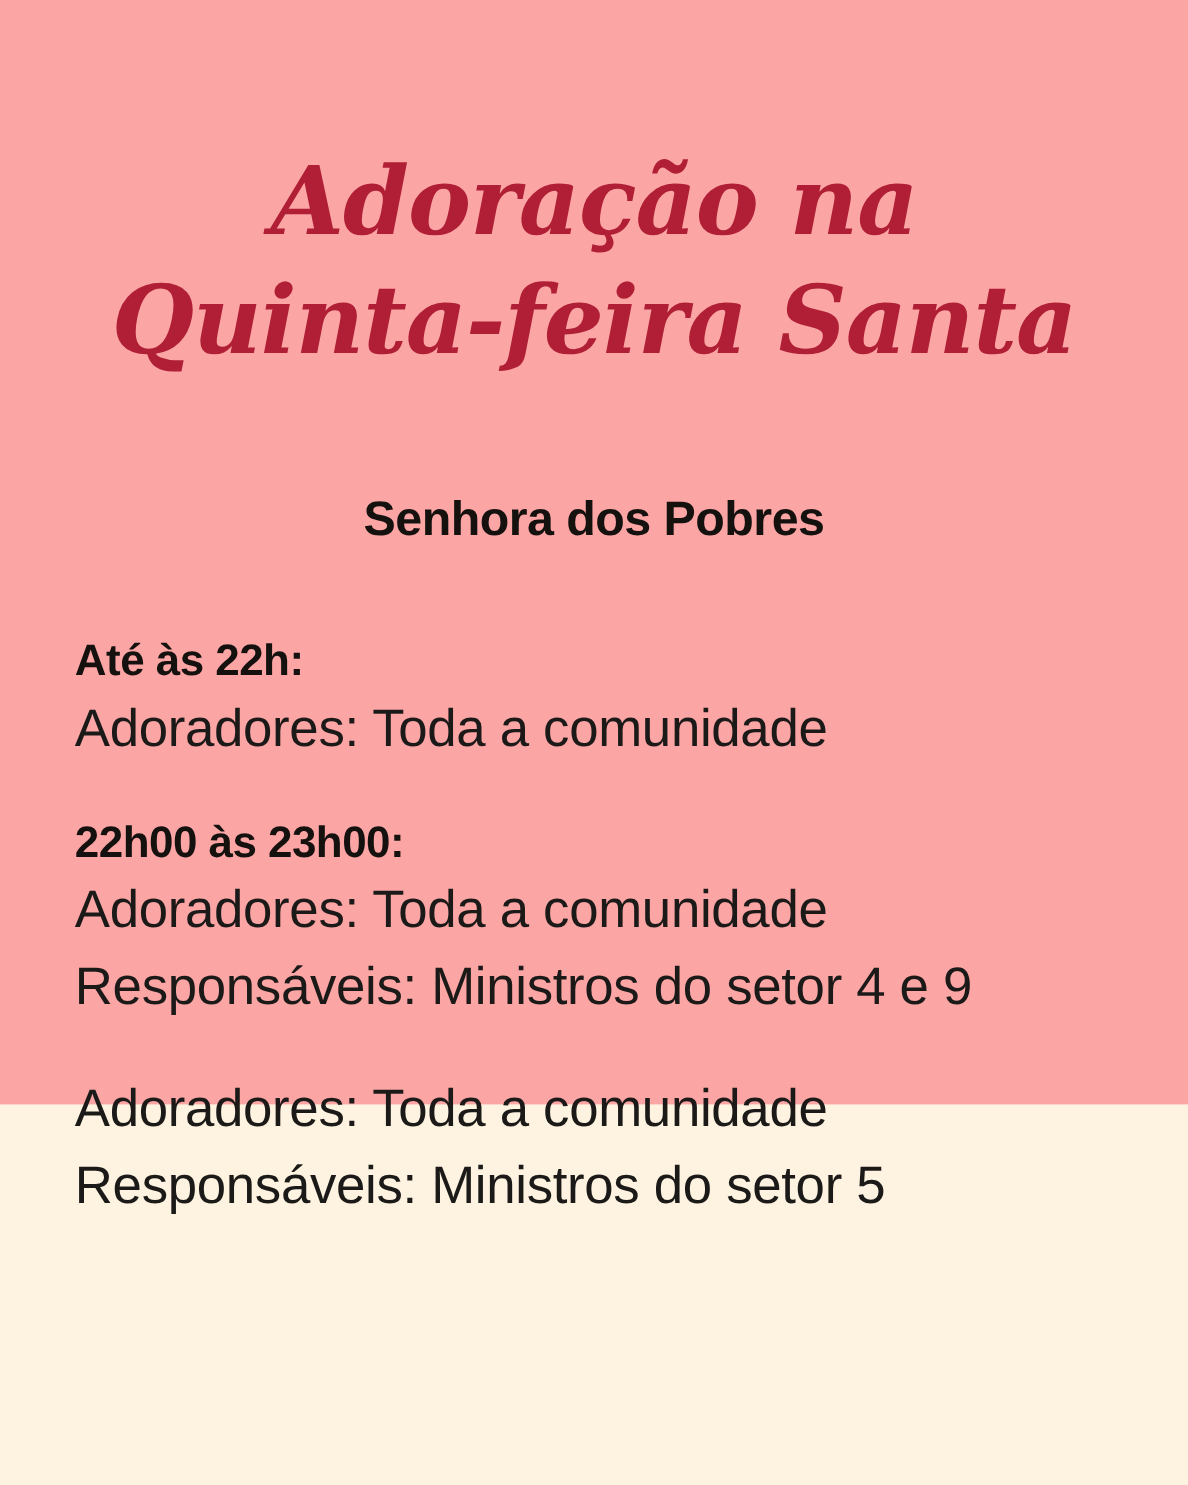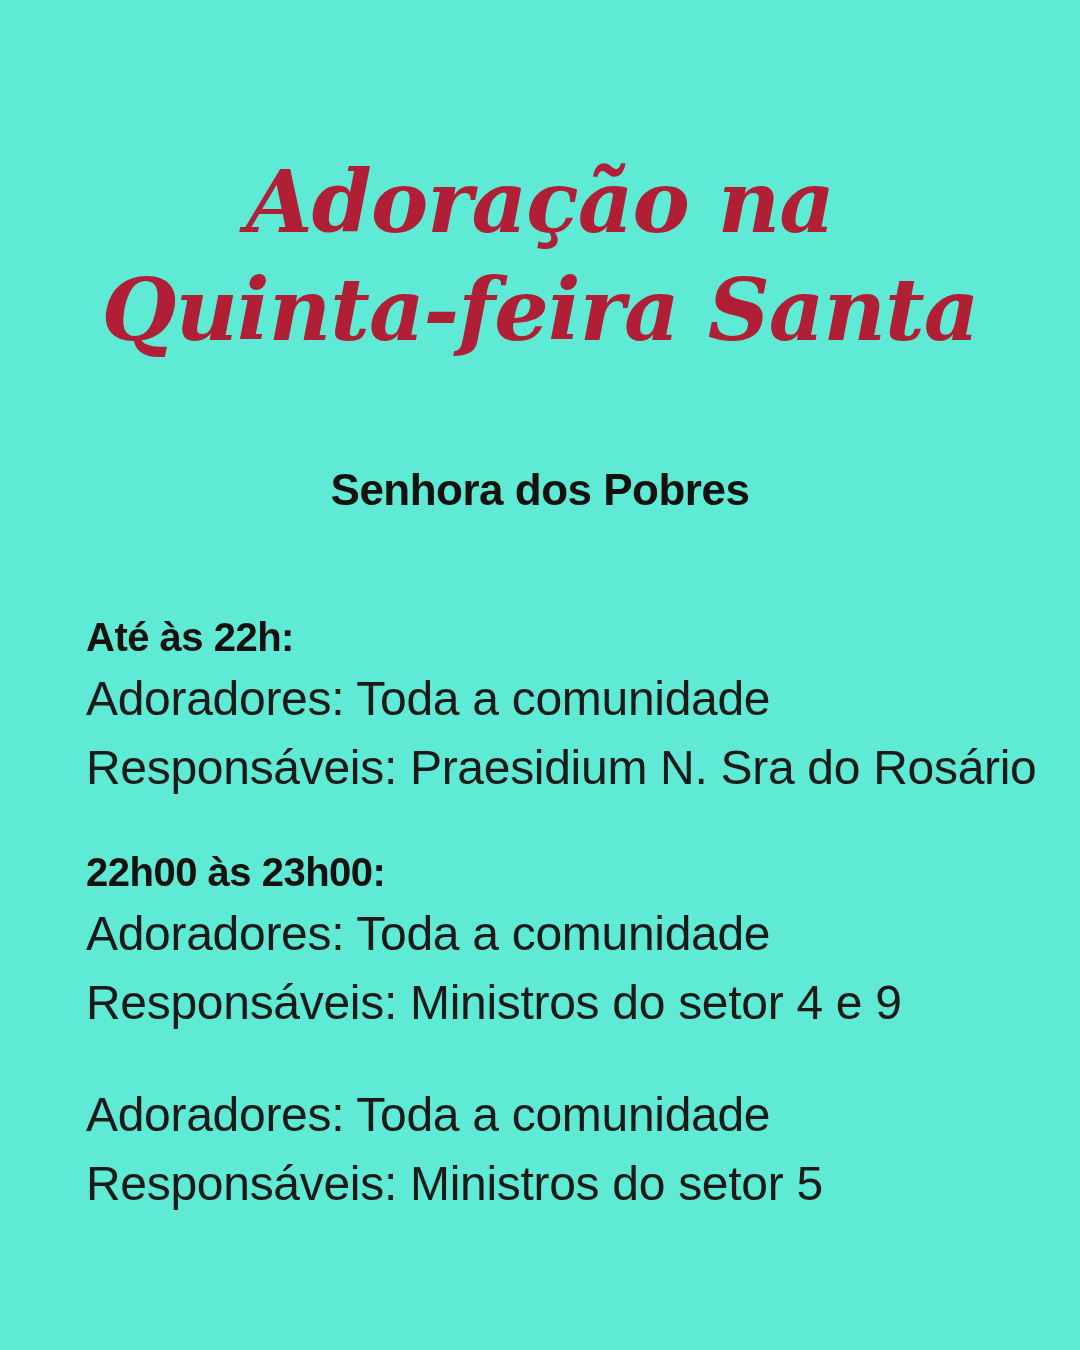--- a/index.html
+++ b/index.html
@@ -9,24 +9,24 @@
   body {
     width: 1080px;
     height: 1350px;
     background: #FDF3E0;
     font-family: "Liberation Sans", sans-serif;
     overflow: hidden;
   }
   .poster {
     position: relative;
     width: 1080px;
-    height: 1350px;
+    height: 1004px;
     box-sizing: border-box;
-    background: #5eead4;
-    padding: 18px;
+    background: #fca5a5;
+    padding: 0;
   }
   .title-block {
     padding-top: 140px;
     text-align: center;
   }
   .title-line {
     font-family: "DejaVu Serif", serif;
     font-style: italic;
     font-weight: 700;
     color: #B01F35;
@@ -43,21 +43,21 @@
     margin-top: 108px;
     text-align: center;
     font-family: "Liberation Sans", sans-serif;
     font-weight: 700;
     color: #14110F;
     font-size: 44px;
     line-height: 1.32;
     letter-spacing: -0.5px;
   }
   .schedule {
-    margin-top: 90px;
+    margin-top: 72px;
     padding-left: 68px;
     padding-right: 48px;
   }
   .slot {
     margin-bottom: 42px;
   }
   .slot:last-child {
     margin-bottom: 0;
   }
   .slot-time {
@@ -90,21 +90,20 @@
 
   <div class="subtitle">
     <div>Senhora dos Pobres</div>
   </div>
 
   <div class="schedule">
 
     <div class="slot">
       <div class="slot-time">Até às 22h:</div>
       <div class="slot-row">Adoradores: Toda a comunidade</div>
-      <div class="slot-row">Responsáveis: Praesidium N. Sra do Rosário</div>
     </div>
 
     <div class="slot">
       <div class="slot-time">22h00 às 23h00:</div>
       <div class="slot-row">Adoradores: Toda a comunidade</div>
       <div class="slot-row">Responsáveis: Ministros do setor 4 e 9</div>
     </div>
 
     <div class="slot">
       <div class="slot-row">Adoradores: Toda a comunidade</div>

